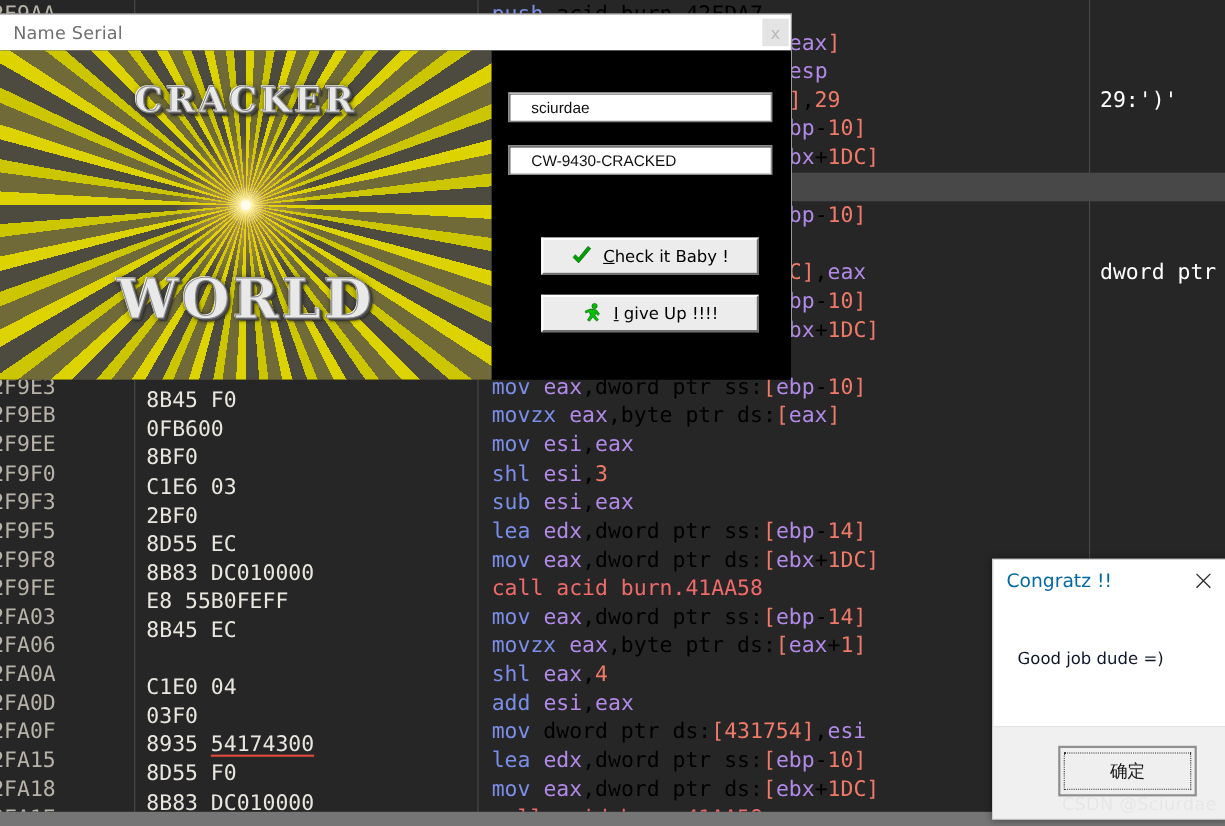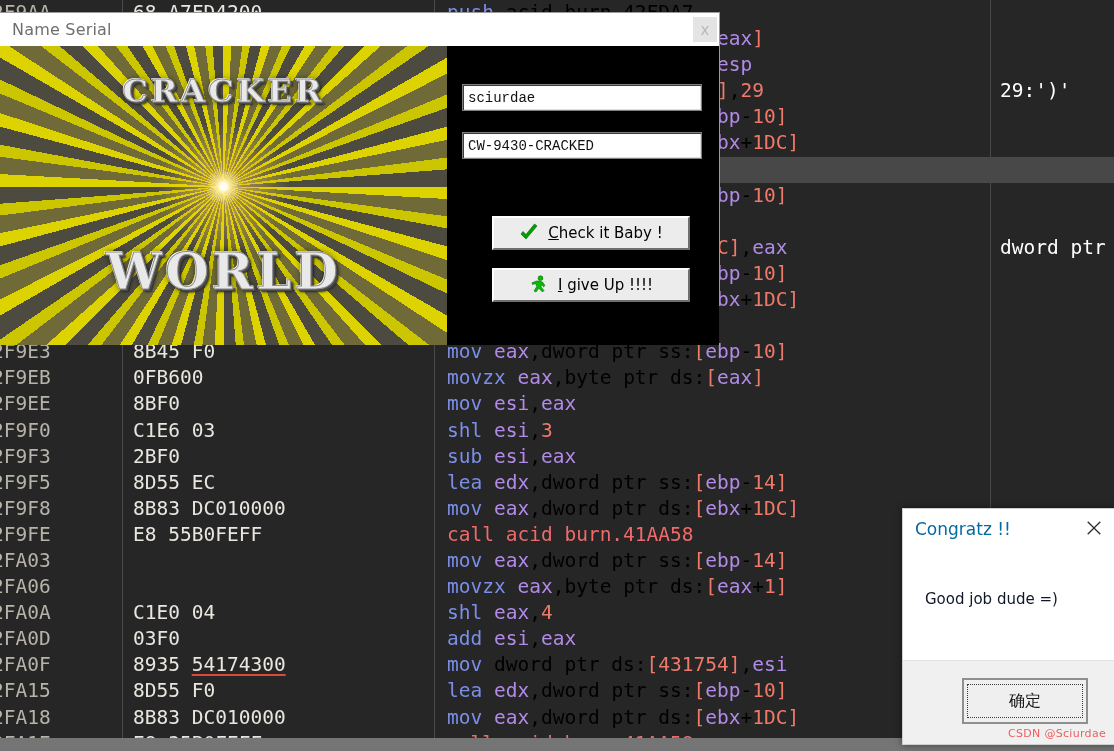--- a/index.html
+++ b/index.html
@@ -14,21 +14,21 @@
     position:absolute;left:0;top:0;width:1114px;height:738px;
     background:#262626;overflow:hidden;
   }
   .row{
     position:relative;height:26.1px;line-height:26.1px;
     white-space:pre;font-size:19.5px;
     font-family:"DejaVu Sans Mono", monospace;
   }
   .row.sel{background:#484848;}
   .c-addr{position:absolute;left:-8px;width:122px;color:#b7b3a8;}
-  .c-hex {position:absolute;left:133px;width:292px;color:#e9e6df;}
+  .c-hex {position:absolute;left:133px;width:292px;color:#e9e6df;margin-top:12px;}
   .c-asm {position:absolute;left:447px;width:512px;}
   .c-cmt {position:absolute;left:1000px;color:#ffffff;}
 
   
   .vsep{position:absolute;top:0;bottom:0;width:1px;background:#4a4a4a;}
   #vs1{left:122px;} #vs2{left:434px;} #vs3{left:990px;}
 
   
   .mn   {color:#7b8ee8;}
   .mncall{color:#ef6a6a;}
@@ -92,22 +92,22 @@
   }
   #bw1{top:26px;font-size:32px;}
   #bw2{top:196px;font-size:50px;}
 
   
   #cm-right{position:absolute;left:447px;top:0;width:272px;height:299px;background:#000;}
   .cm-input{
     position:absolute;left:15px;width:240px;height:27px;
     background:#fff;border:1px solid #808080;
     box-shadow:inset 1px 1px 0 #3c3c3c, inset -1px -1px 0 #dedede;
-    font-family:Liberation Mono, monospace;
-    font-size:14px;color:#111;padding:0 0 0 5px;line-height:27px;
+    font-family:Liberation Sans, sans-serif;
+    font-size:14px;color:#111;padding:0 0 0 20px;line-height:27px;
     white-space:nowrap;overflow:hidden;box-sizing:border-box;
   }
   #cm-name{top:38px;}
   #cm-serial{top:86px;}
 
   .cm-btn{
     position:absolute;left:45px;width:198px;height:34px;
     background:#ececec;
     border-top:2px solid #ffffff;border-left:2px solid #ffffff;
     border-right:2px solid #6f6f6f;border-bottom:2px solid #6f6f6f;
@@ -153,21 +153,21 @@
     width:calc(100% - 8px);height:calc(100% - 10px);
     border:1px dotted #3a3a3a;display:flex;align-items:center;justify-content:center;
     font-size:16px;color:#161616;
     font-family:"DejaVu Sans","Liberation Sans",sans-serif;
   }
 
   
   #watermark{
     position:absolute;right:8px;bottom:11px;
     font-family:"DejaVu Sans","Liberation Sans",sans-serif;
-    font-size:11px;color:#ef4444;opacity:.85;letter-spacing:.3px;
+    font-size:16px;color:#e5e5e5;opacity:.85;letter-spacing:.3px;
   }
 </style>
 </head>
 <body>
 
 <div id="disasm">
   <div class="vsep" id="vs1"></div>
   <div class="vsep" id="vs2"></div>
   <div class="vsep" id="vs3"></div>
   <div id="rows">
@@ -185,21 +185,21 @@
       <div class="row"><span class="c-addr">2F9D8</span><span class="c-hex">8B83 DC010000</span><span class="c-asm"><span class="mn">mov</span> <span class="reg">eax</span>,dword ptr ds:<span class="num">[</span><span class="reg">ebx</span>+<span class="num">1DC</span><span class="num">]</span></span><span class="c-cmt"></span></div>
       <div class="row"><span class="c-addr">2F9DE</span><span class="c-hex">E8 75B0FEFF</span><span class="c-asm"><span style="color:#ef6a6a"><span class="mncall">call</span> acid burn.41AA58</span></span><span class="c-cmt"></span></div>
       <div class="row"><span class="c-addr">2F9E3</span><span class="c-hex">8B45 F0</span><span class="c-asm"><span class="mn">mov</span> <span class="reg">eax</span>,dword ptr ss:<span class="num">[</span><span class="reg">ebp</span>-<span class="num">10</span><span class="num">]</span></span><span class="c-cmt"></span></div>
       <div class="row"><span class="c-addr">2F9EB</span><span class="c-hex">0FB600</span><span class="c-asm"><span class="mn">movzx</span> <span class="reg">eax</span>,byte ptr ds:<span class="num">[</span><span class="reg">eax</span><span class="num">]</span></span><span class="c-cmt"></span></div>
       <div class="row"><span class="c-addr">2F9EE</span><span class="c-hex">8BF0</span><span class="c-asm"><span class="mn">mov</span> <span class="reg">esi</span>,<span class="reg">eax</span></span><span class="c-cmt"></span></div>
       <div class="row"><span class="c-addr">2F9F0</span><span class="c-hex">C1E6 03</span><span class="c-asm"><span class="mn">shl</span> <span class="reg">esi</span>,<span class="num">3</span></span><span class="c-cmt"></span></div>
       <div class="row"><span class="c-addr">2F9F3</span><span class="c-hex">2BF0</span><span class="c-asm"><span class="mn">sub</span> <span class="reg">esi</span>,<span class="reg">eax</span></span><span class="c-cmt"></span></div>
       <div class="row"><span class="c-addr">2F9F5</span><span class="c-hex">8D55 EC</span><span class="c-asm"><span class="mn">lea</span> <span class="reg">edx</span>,dword ptr ss:<span class="num">[</span><span class="reg">ebp</span>-<span class="num">14</span><span class="num">]</span></span><span class="c-cmt"></span></div>
       <div class="row"><span class="c-addr">2F9F8</span><span class="c-hex">8B83 DC010000</span><span class="c-asm"><span class="mn">mov</span> <span class="reg">eax</span>,dword ptr ds:<span class="num">[</span><span class="reg">ebx</span>+<span class="num">1DC</span><span class="num">]</span></span><span class="c-cmt"></span></div>
       <div class="row"><span class="c-addr">2F9FE</span><span class="c-hex">E8 55B0FEFF</span><span class="c-asm"><span style="color:#ef6a6a"><span class="mncall">call</span> acid burn.41AA58</span></span><span class="c-cmt"></span></div>
-      <div class="row"><span class="c-addr">2FA03</span><span class="c-asm"><span class="mn">mov</span> <span class="reg">eax</span>,dword ptr ss:<span class="num">[</span><span class="reg">ebp</span>-<span class="num">14</span><span class="num">]</span></span><span class="c-cmt"></span></div>
+      <div class="row"><span class="c-addr">2FA03</span><span class="c-hex">8B45 EC</span><span class="c-asm"><span class="mn">mov</span> <span class="reg">eax</span>,dword ptr ss:<span class="num">[</span><span class="reg">ebp</span>-<span class="num">14</span><span class="num">]</span></span><span class="c-cmt"></span></div>
       <div class="row"><span class="c-addr">2FA06</span><span class="c-asm"><span class="mn">movzx</span> <span class="reg">eax</span>,byte ptr ds:<span class="num">[</span><span class="reg">eax</span>+<span class="num">1</span><span class="num">]</span></span><span class="c-cmt"></span></div>
       <div class="row"><span class="c-addr">2FA0A</span><span class="c-hex">C1E0 04</span><span class="c-asm"><span class="mn">shl</span> <span class="reg">eax</span>,<span class="num">4</span></span><span class="c-cmt"></span></div>
       <div class="row"><span class="c-addr">2FA0D</span><span class="c-hex">03F0</span><span class="c-asm"><span class="mn">add</span> <span class="reg">esi</span>,<span class="reg">eax</span></span><span class="c-cmt"></span></div>
       <div class="row"><span class="c-addr">2FA0F</span><span class="c-hex">8935 <span class="uline">54174300</span></span><span class="c-asm"><span class="mn">mov</span> dword ptr ds:<span class="num">[</span><span class="num">431754</span><span class="num">]</span>,<span class="reg">esi</span></span><span class="c-cmt"></span></div>
       <div class="row"><span class="c-addr">2FA15</span><span class="c-hex">8D55 F0</span><span class="c-asm"><span class="mn">lea</span> <span class="reg">edx</span>,dword ptr ss:<span class="num">[</span><span class="reg">ebp</span>-<span class="num">10</span><span class="num">]</span></span><span class="c-cmt"></span></div>
       <div class="row"><span class="c-addr">2FA18</span><span class="c-hex">8B83 DC010000</span><span class="c-asm"><span class="mn">mov</span> <span class="reg">eax</span>,dword ptr ds:<span class="num">[</span><span class="reg">ebx</span>+<span class="num">1DC</span><span class="num">]</span></span><span class="c-cmt"></span></div>
       <div class="row"><span class="c-addr">2FA1E</span><span class="c-hex">E8 35B0FEFF</span><span class="c-asm"><span style="color:#ef6a6a"><span class="mncall">call</span> acid burn.41AA58</span></span><span class="c-cmt"></span></div>
     </div>
 </div>
 

